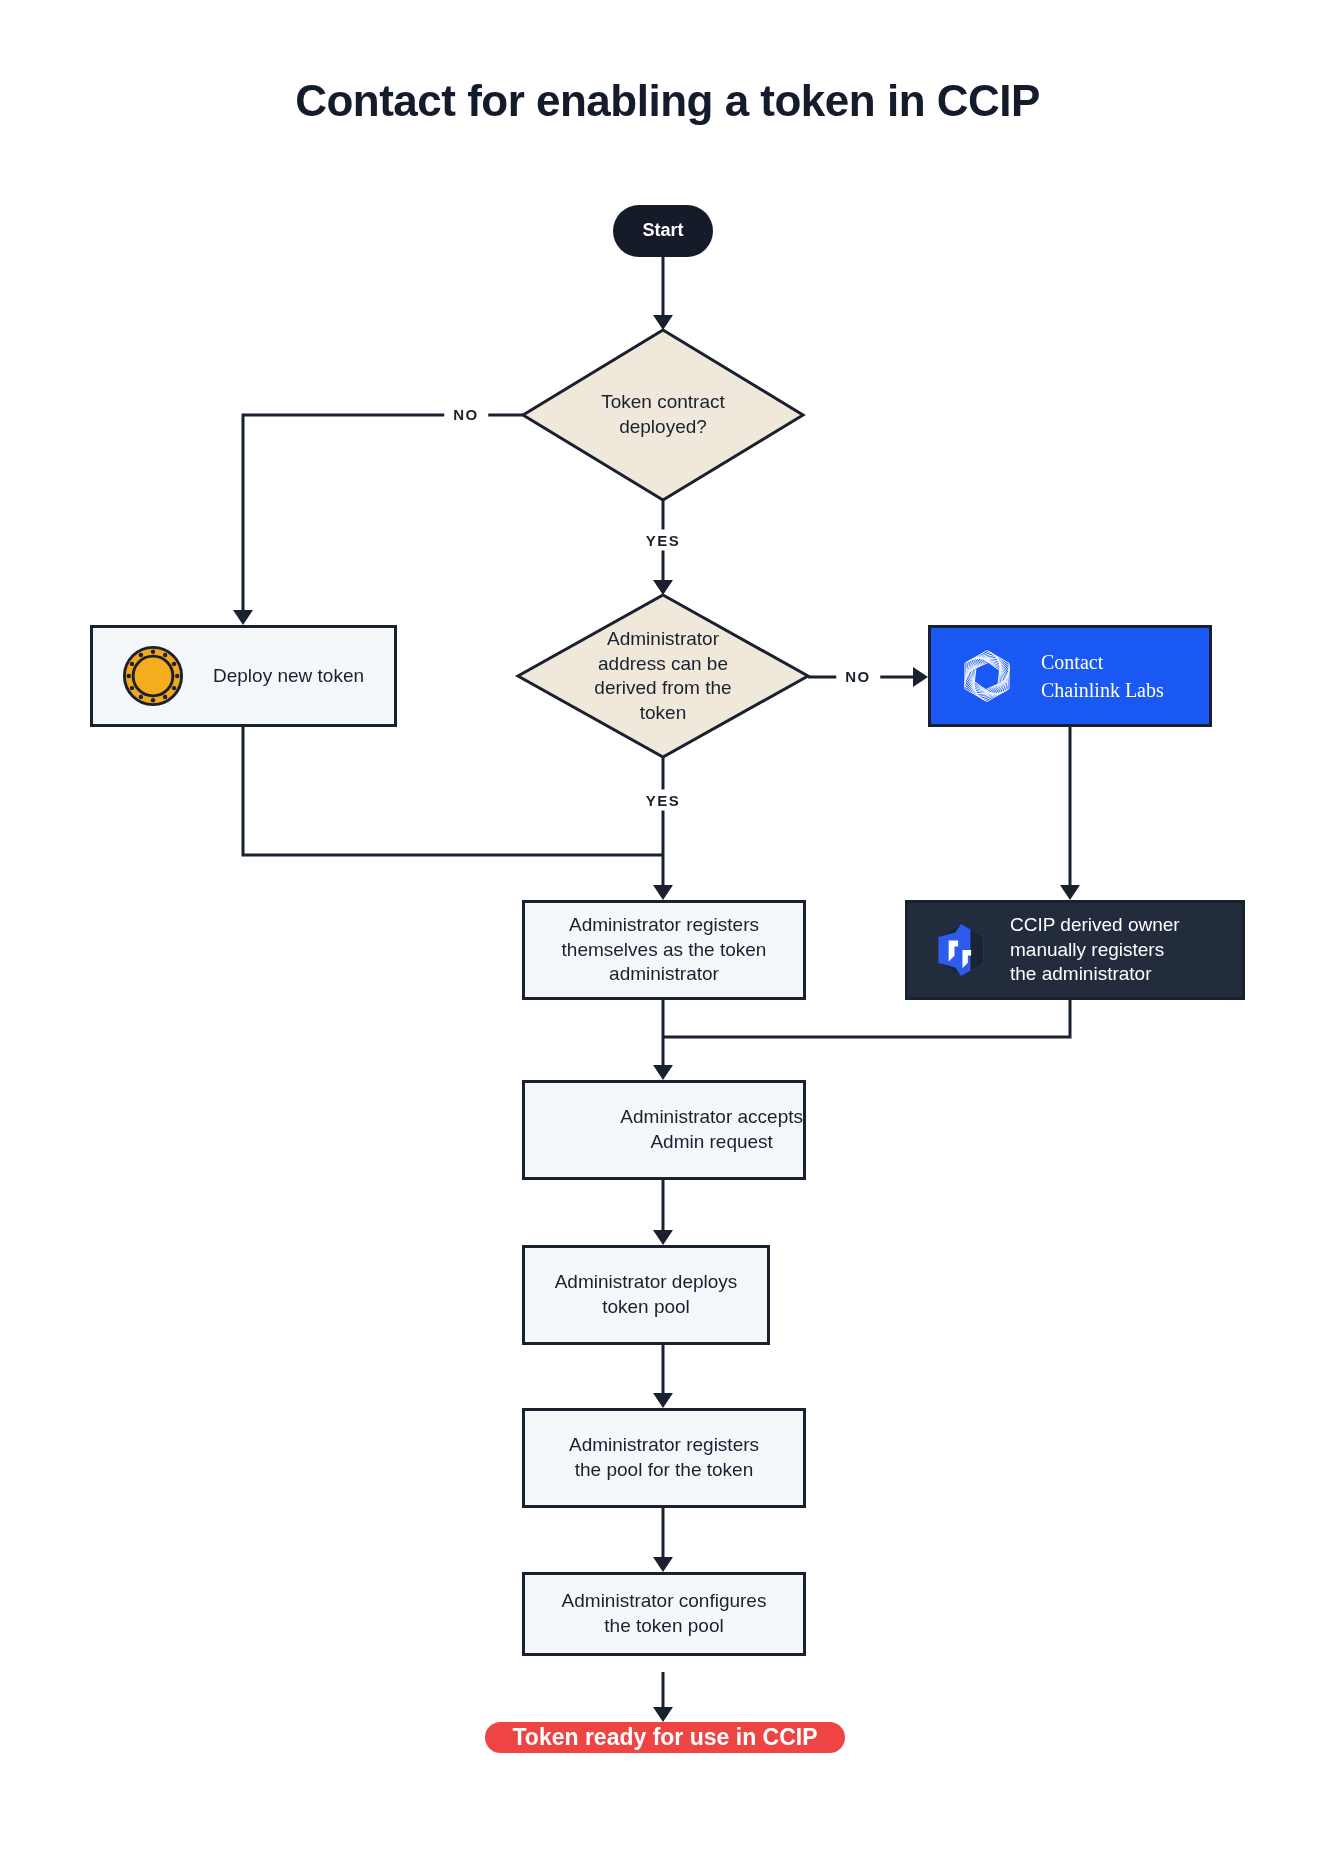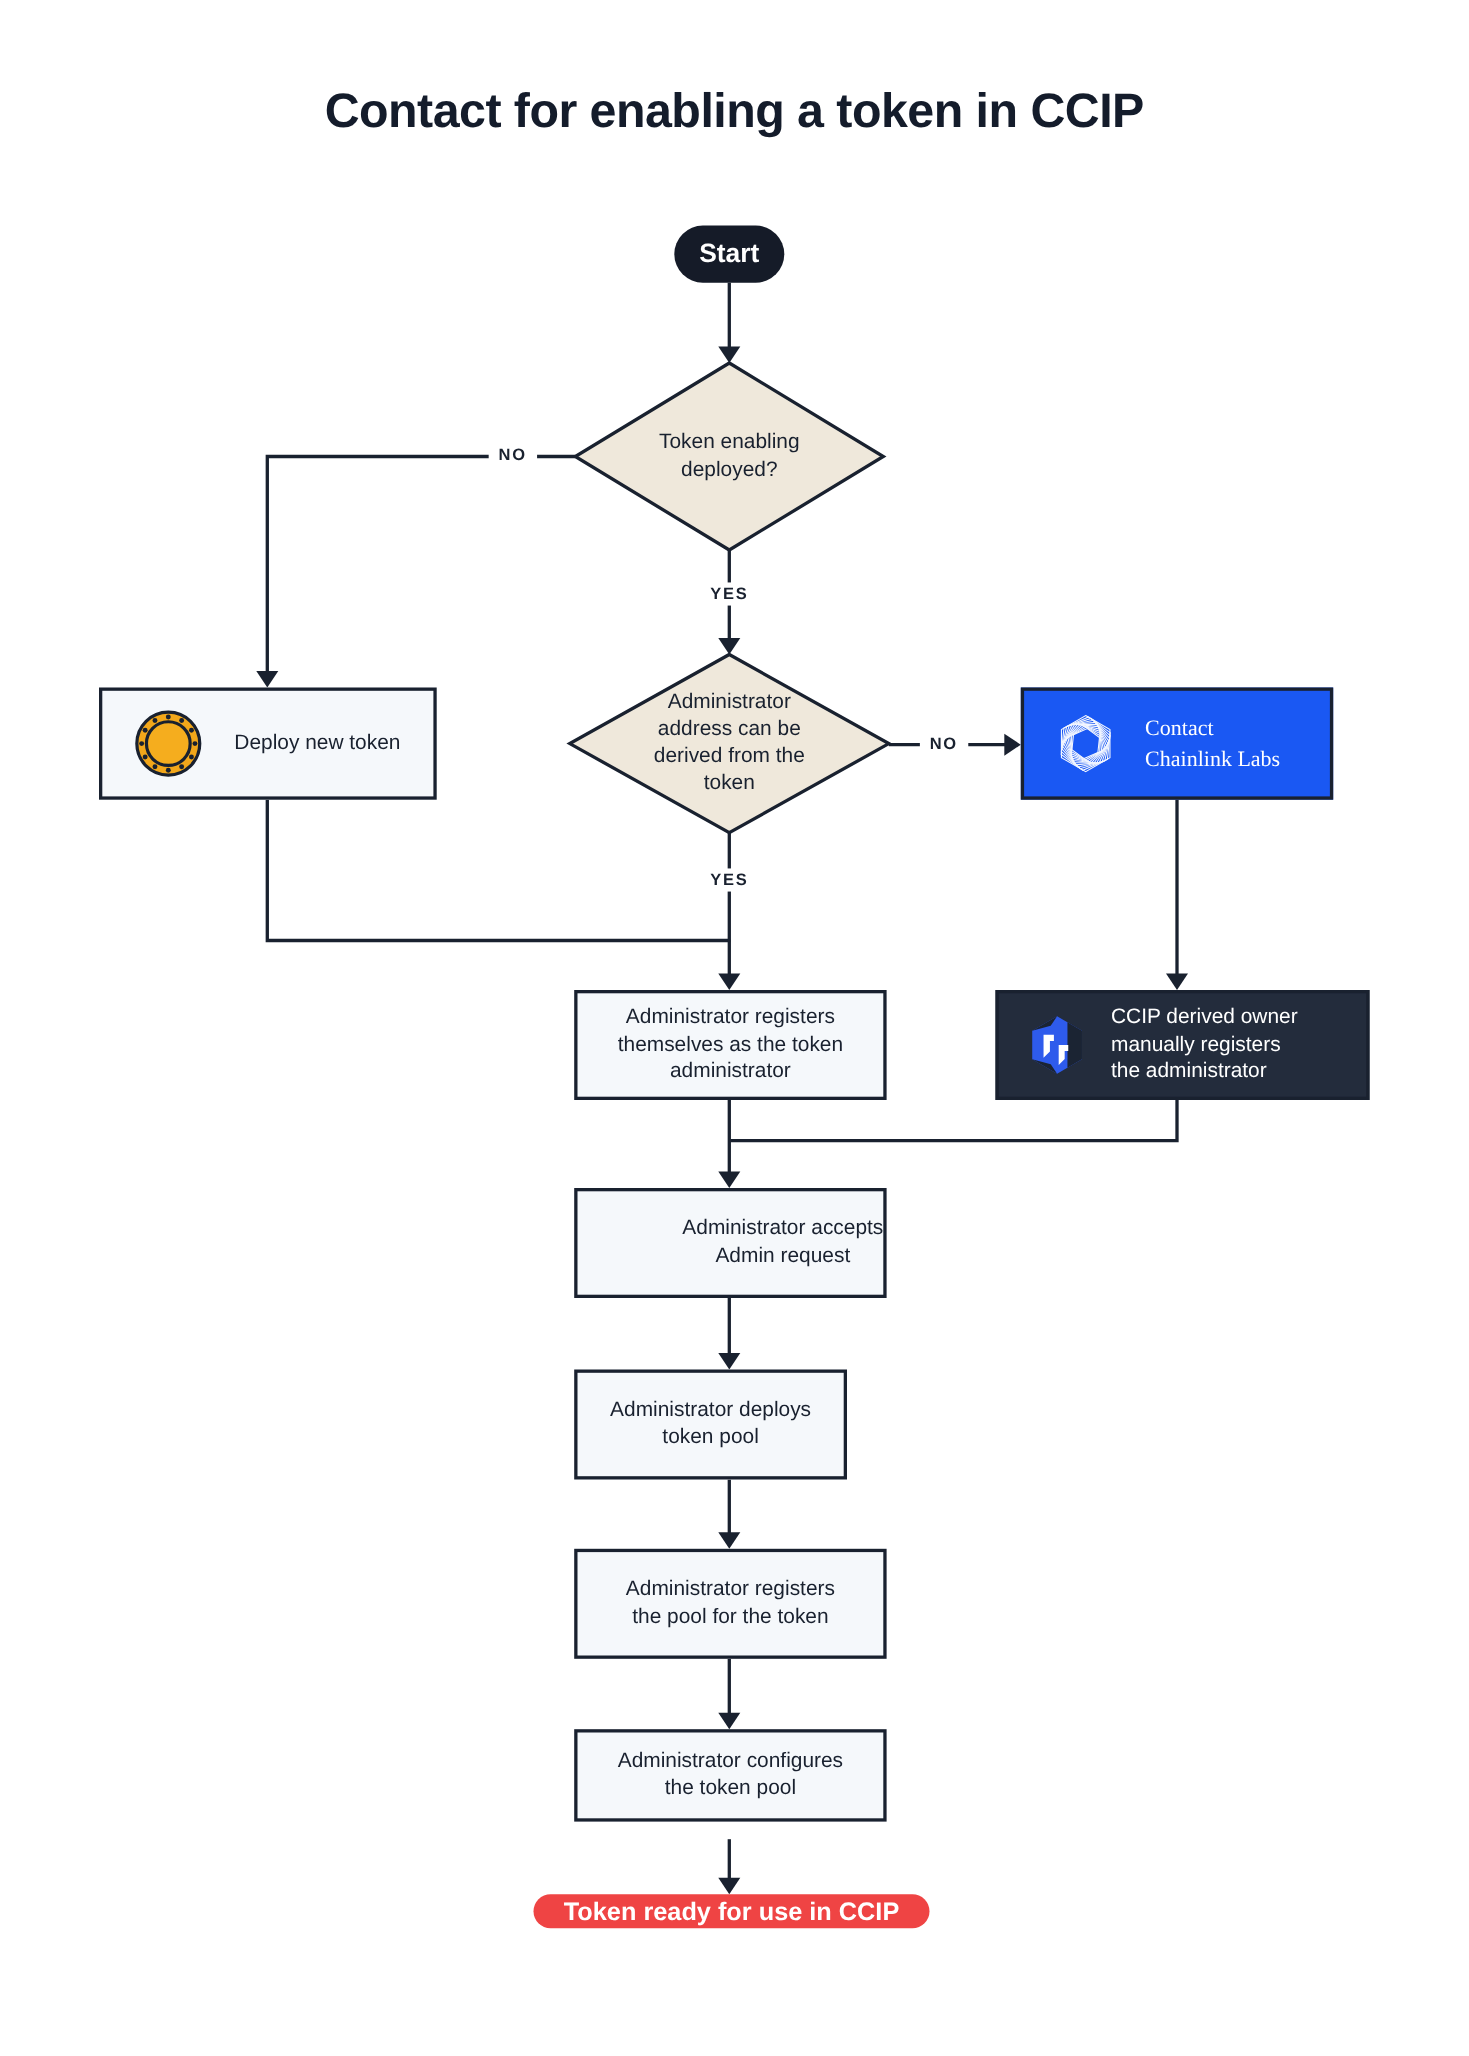--- a/index.html
+++ b/index.html
@@ -10,21 +10,21 @@
   .layer{position:absolute;left:0;top:0;}
   .title{
     position:absolute;top:76px;left:0;width:100%;text-align:center;
     font-size:44px;font-weight:700;letter-spacing:-0.5px;color:#141C2B;
   }
   .node{position:absolute;display:flex;align-items:center;justify-content:center;box-sizing:border-box;}
   .process{background:#F5F8FB;border:3px solid #19212F;}
   .box-label{white-space:pre-line;text-align:center;font-size:19px;line-height:1.3;font-weight:500;}
   .left-align .box-label{text-align:left;}
   .terminal-start{left:613px;top:205px;width:100px;height:52px;background:#151B28;border-radius:26px;color:#fff;}
-  .terminal-start .box-label{font-size:24px;font-weight:600;}
+  .terminal-start .box-label{font-size:18px;font-weight:600;}
   .terminal-end{left:485px;top:1722px;width:360px;height:31px;background:#ef4444;border-radius:23px;color:#fff;}
   .terminal-end .box-label{font-size:23px;font-weight:700;}
   .n-deploy{left:90px;top:625px;width:307px;height:102px;justify-content:flex-start;padding-left:28px;gap:28px;}
   .n-contact{left:928px;top:625px;width:284px;height:102px;justify-content:flex-start;padding-left:26px;gap:24px;
              background:#1A58F3;border:3px solid #19212F;color:#fff;}
   .n-contact .box-label{font-size:20px;line-height:1.4;font-family:Liberation Serif, serif;}
   .n-registers{left:522px;top:900px;width:284px;height:100px;}
   .n-ccip{left:905px;top:900px;width:340px;height:100px;justify-content:flex-start;padding-left:24px;gap:20px;
           background:#232C3C;border:3px solid #19212F;color:#fff;}
   .n-accepts{left:522px;top:1080px;width:284px;height:100px;justify-content:flex-end;}
@@ -86,21 +86,21 @@
       <polygon points="663,595 808,676 663,757 518,676"></polygon>
     </g>
   </svg>
 
   <div class="title">Contact for enabling a token in CCIP</div>
 
   <div class="node terminal-start">
     <span class="box-label">Start</span>
   </div>
 
-  <div class="diamond-label d1">Token enabling
+  <div class="diamond-label d1">Token contract
 deployed?</div>
   <div class="diamond-label d2">Administrator
 address can be
 derived from the
 token</div>
 
   <div class="edge-label no1">NO</div>
   <div class="edge-label yes1">YES</div>
   <div class="edge-label no2">NO</div>
   <div class="edge-label yes2">YES</div>

